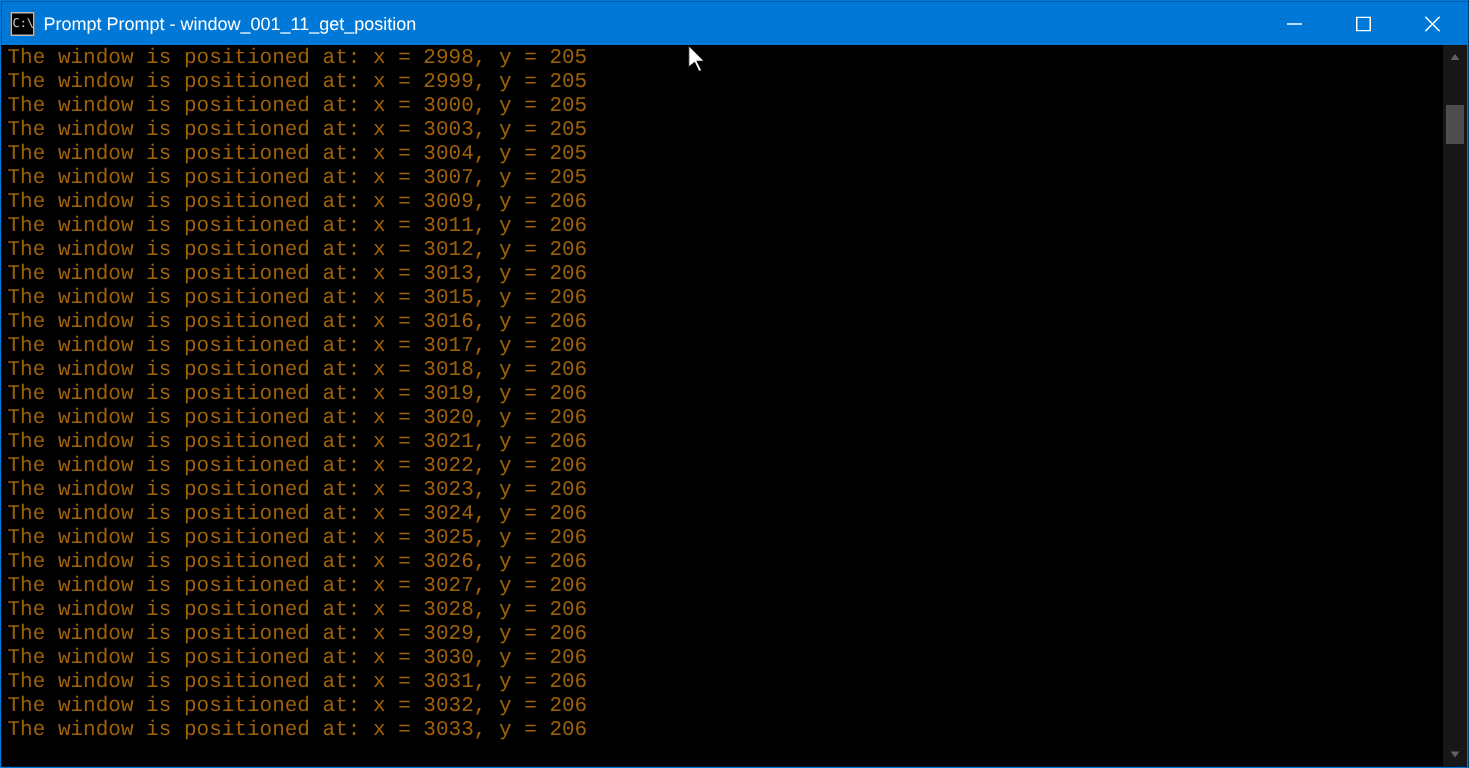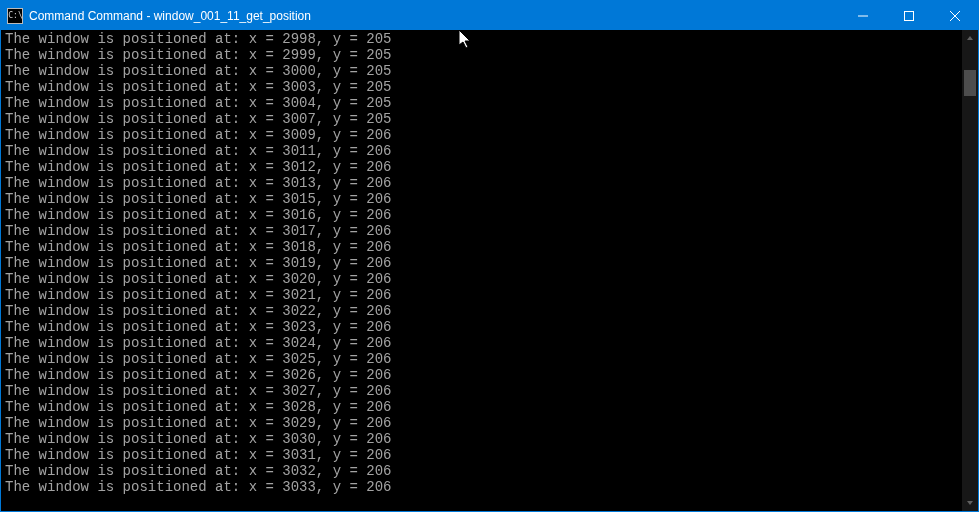--- a/index.html
+++ b/index.html
@@ -65,21 +65,21 @@
     .titlebar-btn svg { display:block; }
     .console-area {
       flex: 1;
       display: flex;
       background: #000;
       overflow: hidden;
     }
     .console {
       flex: 1;
       background: #000;
-      color: #a3a3a3;
+      color: #a16207;
       font-family: Consolas, "Courier New", monospace;
       font-size: 14px;
       line-height: 16px;
       white-space: pre;
       padding: 1px 0 0 4px;
       overflow: hidden;
     }
     .scrollbar {
       width: 16px;
       background: #171717;
@@ -110,21 +110,21 @@
       left: 459px;
       pointer-events: none;
     }
   </style>
 </head>
 <body>
 
 <div class="window">
   <div class="titlebar">
     <div class="titlebar-icon">C:\</div>
-    <div class="titlebar-title">Command Command - window_001_11_get_position</div>
+    <div class="titlebar-title">Prompt Prompt - window_001_11_get_position</div>
     <div class="titlebar-controls">
       <div class="titlebar-btn">
         <svg width="10" height="10" viewBox="0 0 10 10">
             <path d="M0 5 H10" stroke="#fff" stroke-width="1"></path>
           </svg>
       </div>
       <div class="titlebar-btn">
         <svg width="10" height="10" viewBox="0 0 10 10">
             <rect x="0.5" y="0.5" width="9" height="9" fill="none" stroke="#fff" stroke-width="1"></rect>
           </svg>

